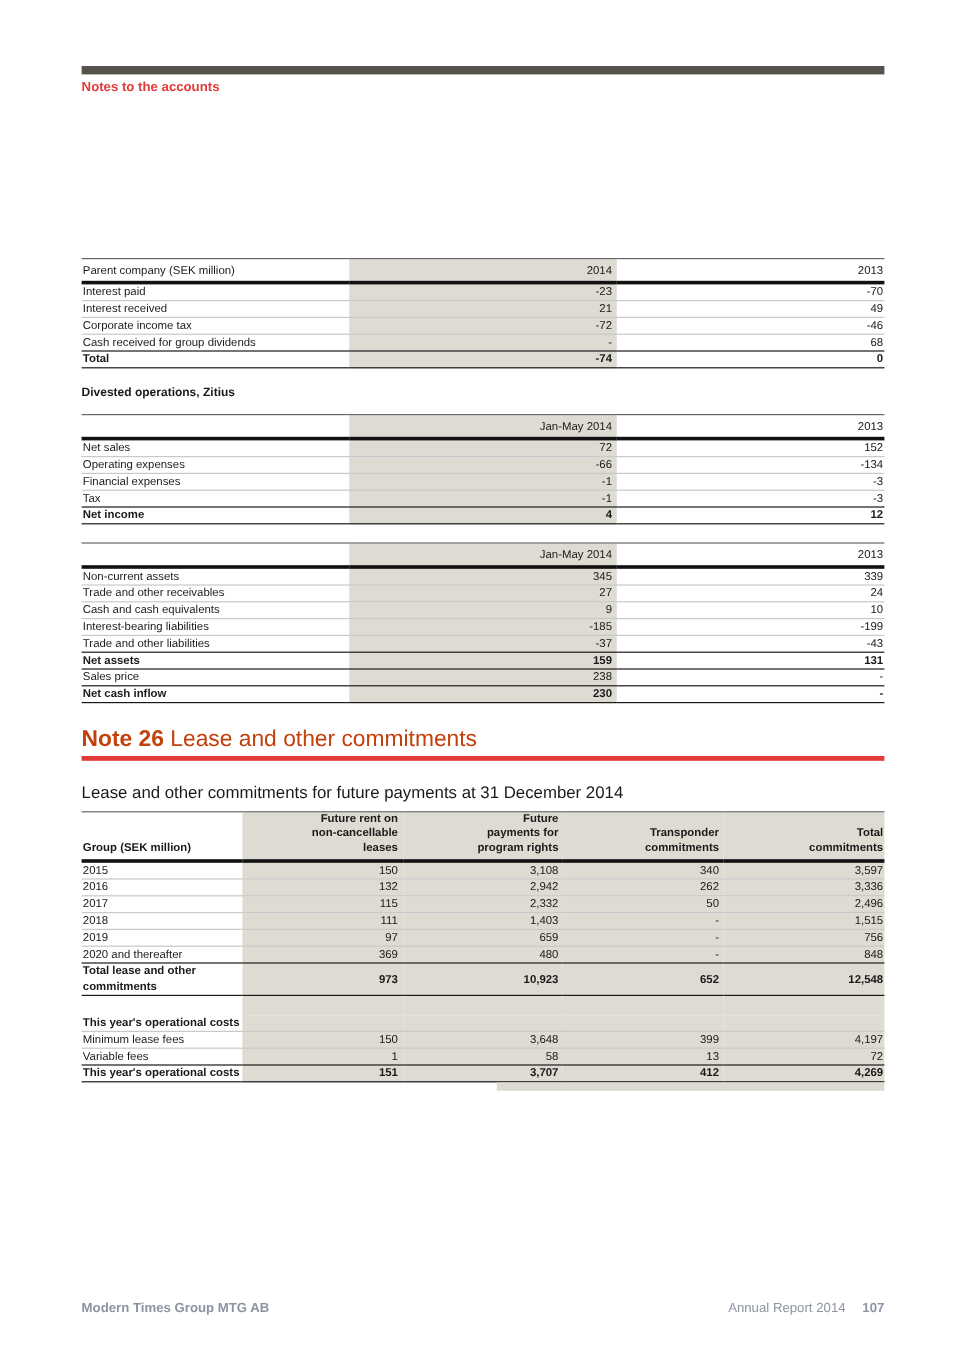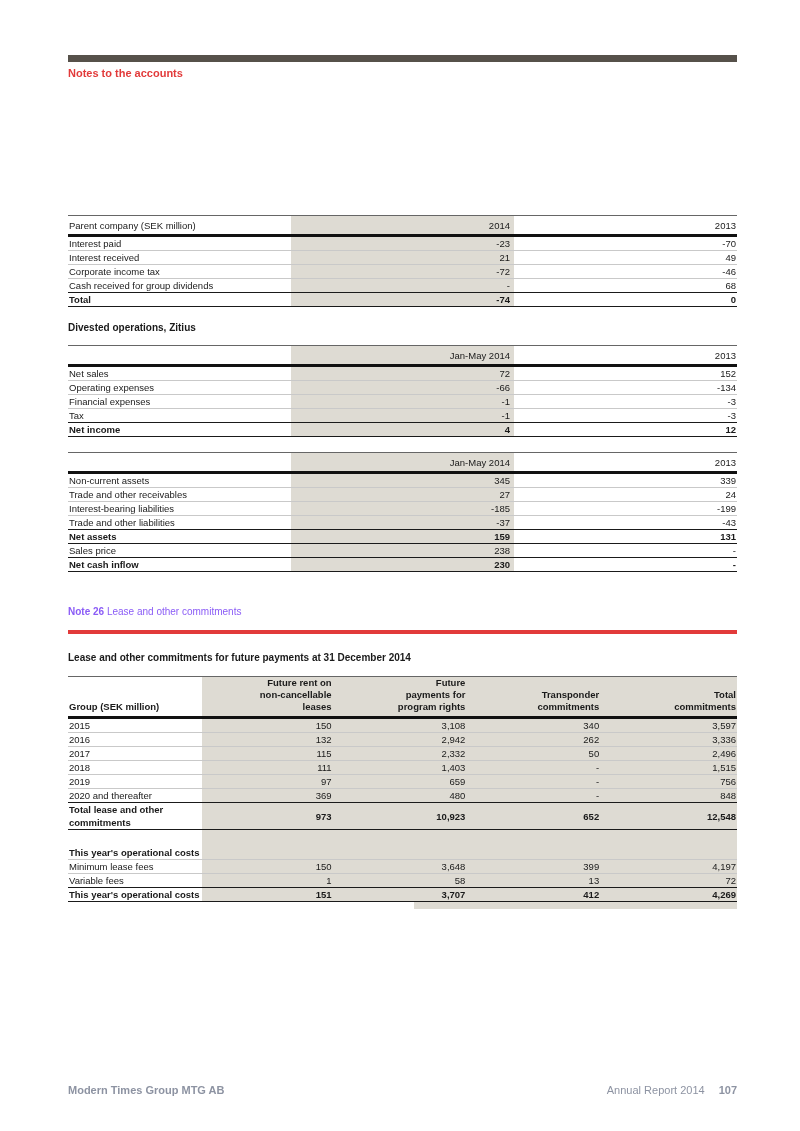--- a/index.html
+++ b/index.html
@@ -34,24 +34,24 @@
   table.fin tr.section td{font-weight:bold;border-top:none;border-bottom:1px solid var(--thin);}
   table.fin tr.spacer td{border-top:none;height:16px;}
   table.fin tr:first-child td{border-top:none;}
   .shade{background:var(--shade);}
   .t5 thead th{height:48px;white-space:pre-line;line-height:12px;border-bottom:3px solid #111;font-weight:bold;}
 
   .tbl1{top:215px;} 
   .divested-heading{top:322px;font-weight:bold;font-size:10px;}
   .tbl2{top:345px;}
   .tbl3{top:452px;}
-  .note-heading{top:606px;font-size:10px;color:#8b5cf6;}
+  .note-heading{top:606px;font-size:19px;color:#c2410c;}
   .note-heading b{font-weight:bold;}
   .red-rule{top:630px;height:4px;background:var(--red);}
-  .note-subtitle{top:652px;font-weight:bold;font-size:10px;}
+  .note-subtitle{top:652px;font-weight:normal;font-size:14px;}
   .tbl4{top:676px;}
   .gray-stub{position:absolute;left:414px;width:323px;height:7px;background:var(--shade);}
 
   .footer{top:1084px;display:flex;justify-content:space-between;align-items:baseline;color:var(--footer);font-size:11px;}
   .footer .company{font-weight:bold;text-align:center;}
   .footer .right{display:flex;gap:14px;align-items:baseline;}
   .footer .pagenum{font-weight:bold;}
 </style>
 </head>
 <body>
@@ -149,20 +149,25 @@
       <tbody>
         <tr>
           <td class="lbl">Non-current assets</td>
           <td class="num shade">345</td>
           <td class="num last">339</td>
         </tr>
         <tr>
           <td class="lbl">Trade and other receivables</td>
           <td class="num shade">27</td>
           <td class="num last">24</td>
+        </tr>
+        <tr>
+          <td class="lbl">Cash and cash equivalents</td>
+          <td class="num shade">9</td>
+          <td class="num last">10</td>
         </tr>
         <tr>
           <td class="lbl">Interest-bearing liabilities</td>
           <td class="num shade">-185</td>
           <td class="num last">-199</td>
         </tr>
         <tr>
           <td class="lbl">Trade and other liabilities</td>
           <td class="num shade">-37</td>
           <td class="num last">-43</td>

